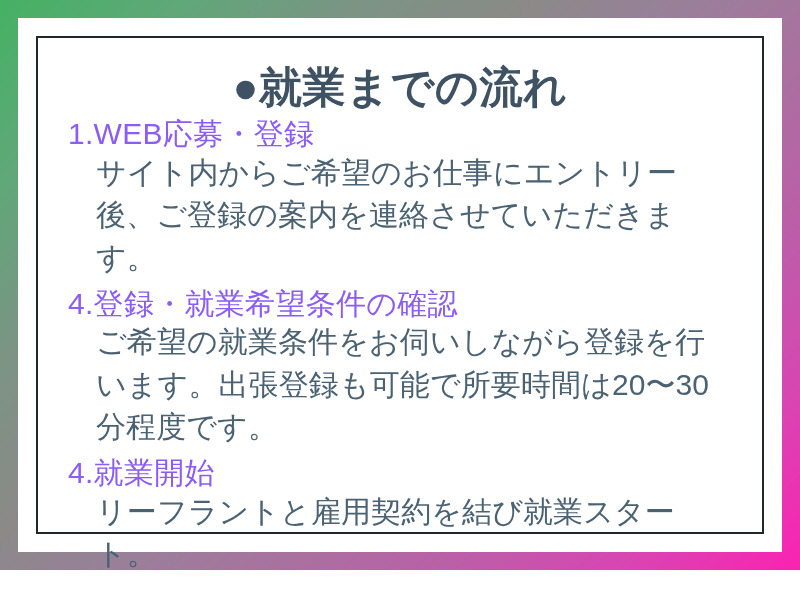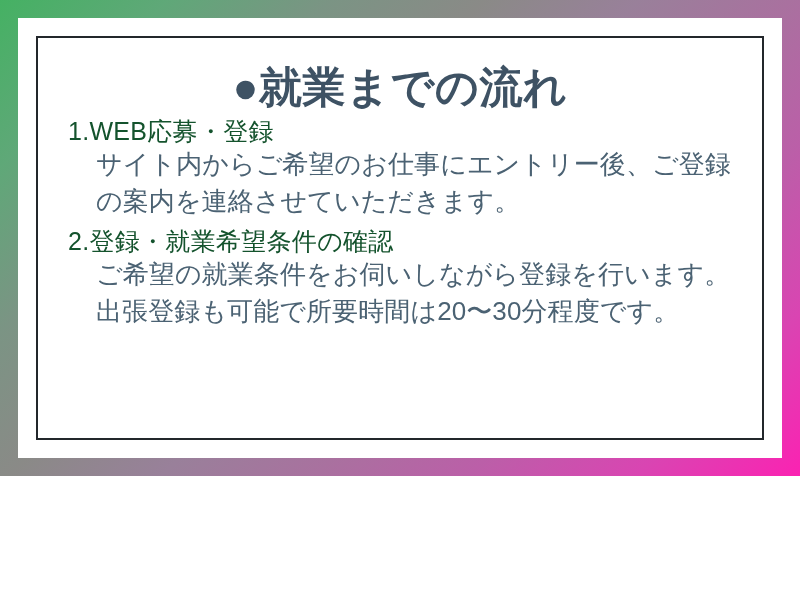--- a/index.html
+++ b/index.html
@@ -10,21 +10,21 @@
     width: 800px;
     height: 600px;
     overflow: hidden;
     font-family: "Liberation Sans", "DejaVu Sans", sans-serif;
   }
 
   
   #poster {
     position: relative;
     width: 800px;
-    height: 476px;
+    height: 570px;
     box-sizing: border-box;
     background:
       linear-gradient(135deg,
         #45b163 0%,
         #5fa878 13%,
         #7b9484 26%,
         #8a8a87 38%,
         #99809a 50%,
         #a9719f 62%,
         #bb5fa8 74%,
@@ -84,31 +84,31 @@
   }
 
   .step {
     margin: 0 0 7px 0;
   }
   .step:last-child {
     margin-bottom: 0;
   }
 
   .step-heading {
-    color: #14532d;
-    font-size: 25px;
+    color: #8b5cf6;
+    font-size: 30px;
     font-weight: 500;
     line-height: 1.12;
     letter-spacing: 0.3px;
     white-space: nowrap;
   }
 
   .step-body {
     color: #4b6273;
-    font-size: 26px;
+    font-size: 30px;
     font-weight: 400;
     line-height: 1.42;
     margin: 1px 0 0 28px;
     letter-spacing: 0.1px;
   }
 </style>
 </head>
 <body>
 
 <div id="poster">
@@ -117,23 +117,27 @@
     <div id="content">
 
       <div id="title">●就業までの流れ</div>
 
       <div class="step">
         <div class="step-heading">1.WEB応募・登録</div>
         <div class="step-body">サイト内からご希望のお仕事にエントリー後、ご登録の案内を連絡させていただきます。</div>
       </div>
 
       <div class="step">
-        <div class="step-heading">2.登録・就業希望条件の確認</div>
+        <div class="step-heading">4.登録・就業希望条件の確認</div>
         <div class="step-body">ご希望の就業条件をお伺いしながら登録を行います。出張登録も可能で所要時間は20〜30分程度です。</div>
       </div>
 
       <div class="step">
       </div>
 
+      <div class="step">
+        <div class="step-heading">4.就業開始</div>
+        <div class="step-body">リーフラントと雇用契約を結び就業スタート。</div>
+      </div>
 
     </div>
   </div>
 </div>
 
 </body></html>

